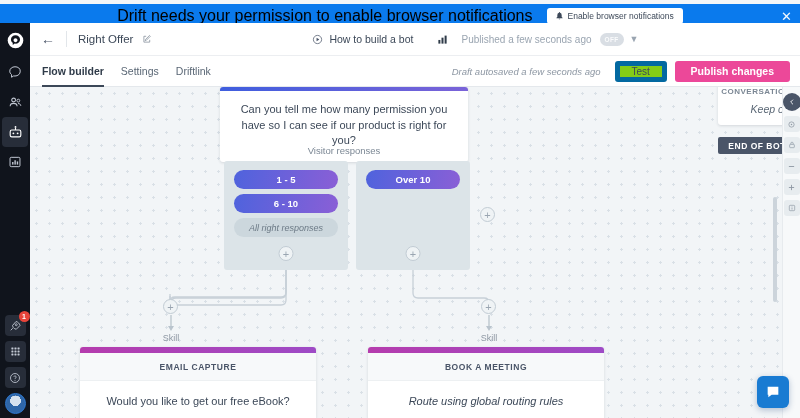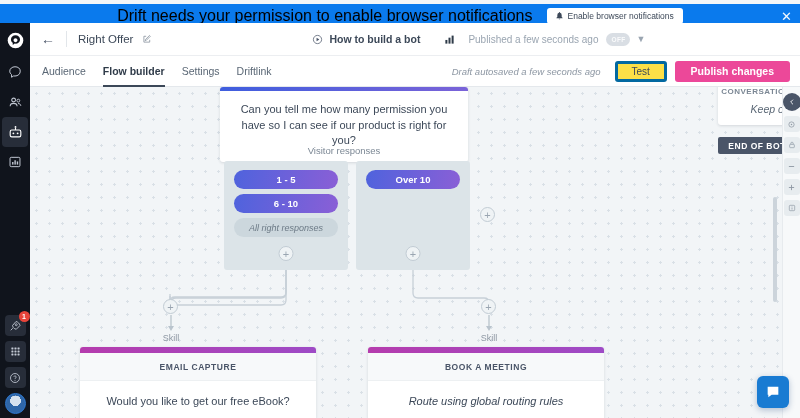--- a/index.html
+++ b/index.html
@@ -66,21 +66,21 @@
     position: absolute; left: 30px; top: 23px; width: 770px; height: 33px;
     background: #fff; border-bottom: 1px solid #eceef1;
     display: flex; align-items: center;
   }
   #back-arrow { margin-left: 11px; color: #4a5568; font-size: 14px; cursor: pointer; line-height: 1; }
   #hdr-div { width: 1px; height: 16px; background: #e2e6ea; margin: 0 11px; }
   #bot-name { font-size: 11.5px; color: #3c4858; }
   #edit-icon { margin-left: 9px; color: #7b8794; cursor: pointer; display: flex; }
   .hdr-item { display: flex; align-items: center; gap: 6px; cursor: pointer; }
   #hdr-howto { margin-left: 160px; }
-  #hdr-howto .lbl { font-size: 10.5px; color: #3c4858; font-weight: 700; }
+  #hdr-howto .lbl { font-size: 10.5px; color: #3c4858; font-weight: 400; }
   #hdr-report { margin-left: 24px; }
   #hdr-report .lbl { font-size: 10.5px; color: #2f3b49; font-weight: 700; }
   #hdr-published { margin-left: 13px; font-size: 10px; color: #9aa5b1; }
   #toggle-off {
     margin-left: 8px; width: 24px; height: 13px; border-radius: 7px; background: #d9dee4;
     display: flex; align-items: center; justify-content: center;
     font-size: 6.5px; font-weight: 700; color: #fafbfc; letter-spacing: .3px; cursor: pointer;
   }
   #hdr-chevron { margin-left: 6px; margin-right: 8px; color: #9aa5b1; font-size: 9px; cursor: pointer; }
 
@@ -95,22 +95,22 @@
     cursor: pointer; position: relative; height: 31px; display: flex; align-items: center;
   }
   #tabs-group { display: flex; gap: 17px; margin-left: 12px; }
   .tab.active { color: #2f3b49; font-weight: 700; }
   .tab.active::after {
     content: ""; position: absolute; left: 0; right: 0; bottom: 0;
     height: 2px; background: #3c4858;
   }
   #autosave { margin-left: auto; font-size: 9.5px; color: #8d97a3; font-style: italic; }
   #test-btn {
-    margin-left: 14px; width: 52px; height: 21px; background: #fde047;
-    border: 3px solid #0369a1; border-radius: 3px;
+    margin-left: 14px; width: 52px; height: 21px; background: #84cc16;
+    border: 5px solid #0369a1; border-radius: 3px;
     font-size: 10px; color: #3c4858; font-family: inherit; cursor: pointer;
   }
   #publish-btn {
     margin-left: 8px; margin-right: 10px; height: 21px; padding: 0 16px;
     background: #ec4899; border: none; border-radius: 3px;
     font-size: 10.5px; font-weight: 700; color: #fff; font-family: inherit; cursor: pointer;
   }
 
   
   #canvas {
@@ -347,21 +347,20 @@
     </svg>
   </div>
 
   <span id="hdr-published">Published a few seconds ago</span>
   <div id="toggle-off">OFF</div>
   <span id="hdr-chevron">▼</span>
 </div>
 
 <div id="tabbar">
   <div id="tabs-group">
-    <div class="tab">Audience</div>
     <div class="tab active">Flow builder</div>
     <div class="tab">Settings</div>
     <div class="tab">Driftlink</div>
   </div>
   <span id="autosave">Draft autosaved a few seconds ago</span>
   <button id="test-btn">Test</button>
   <button id="publish-btn">Publish changes</button>
 </div>
 
 <div id="canvas">

